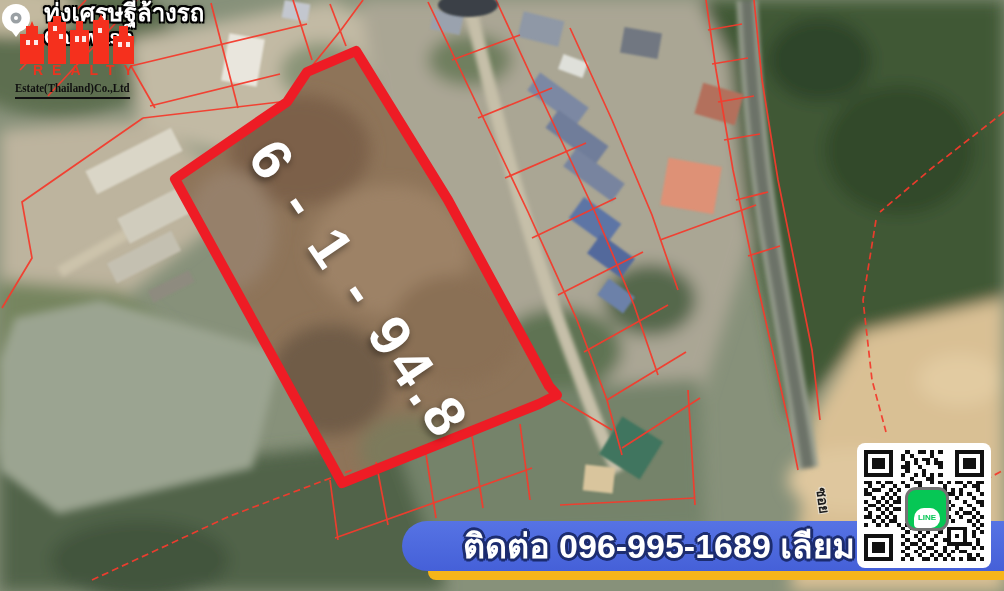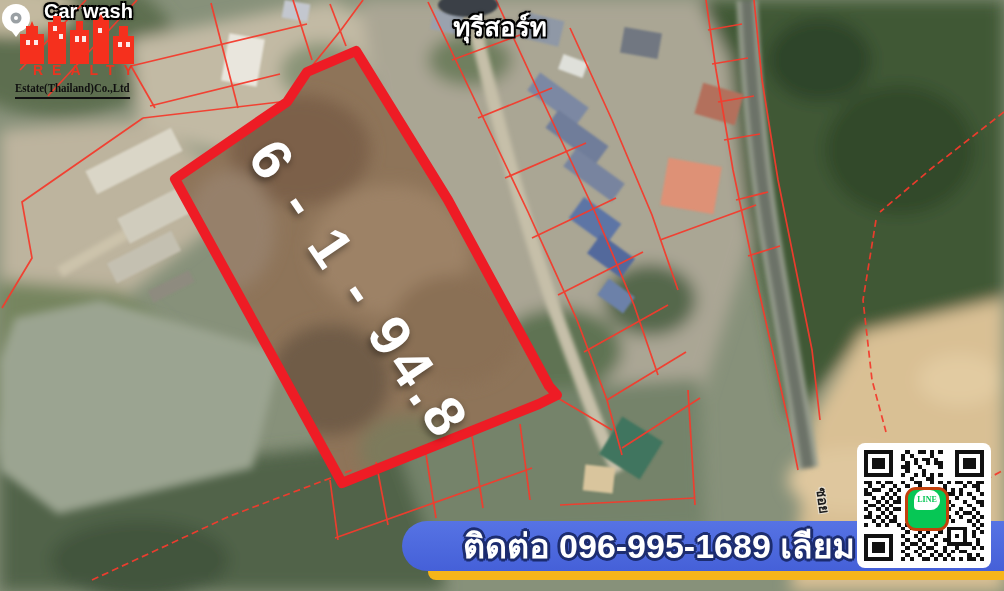--- a/index.html
+++ b/index.html
@@ -61,22 +61,22 @@
     text-align:center;color:#fff;font-weight:bold;font-size:34px;white-space:nowrap;
     text-shadow:-2px -2px 0 #1d2d70,2px -2px 0 #1d2d70,-2px 2px 0 #1d2d70,2px 2px 0 #1d2d70,-3px 0 0 #1d2d70,3px 0 0 #1d2d70,0 -3px 0 #1d2d70,0 3px 0 #1d2d70;
   }
   
   .qr{
     position:absolute;left:857px;top:443px;width:134px;height:125px;background:#fff;
     border-radius:8px;z-index:7;display:flex;align-items:center;justify-content:center;
   }
   .line-icon{
     position:absolute;left:50%;top:50%;width:38px;height:38px;margin:-19px 0 0 -19px;
-    background:#06c755;border:3px solid #c2410c;border-radius:11px;
-    display:flex;align-items:flex-start;justify-content:center;font-family:Liberation Serif, serif;
+    background:#06c755;border:3px solid #737373;border-radius:11px;
+    display:flex;align-items:flex-end;justify-content:center;
   }
   .line-icon .bubble{
     width:26px;height:20px;background:#fff;border-radius:10px 10px 9px 4px;
     display:flex;align-items:center;justify-content:center;
     color:#06c755;font-size:8px;font-weight:bold;letter-spacing:0;
   }
 </style>
 </head>
 <body>
 
@@ -221,32 +221,32 @@
       <polyline points="688,390 695,505"></polyline>
       <polyline points="560,505 695,498"></polyline>
       <polyline points="556,397 612,430"></polyline>
     </g>
 
     <ellipse cx="468" cy="5" rx="30" ry="12" fill="#3a4147" filter="url(#f1)"></ellipse>
 
     <path d="M356 51 L448 200 L549 386 L557 395 L539 404 L342 483 L175 179 L287 102 L307 72 Z" fill="none" stroke="#ee1c25" stroke-width="10" stroke-linejoin="round"></path>
   </svg>
 
-  <div class="maplabel resort-label">ทุรีสอร์ท</div>
 
   <div class="carwash">
     <span class="pin">
       <svg width="32" height="36" viewBox="0 0 32 36">
         <circle cx="16" cy="16" r="14" fill="#ffffff"></circle>
         <circle cx="16" cy="16" r="5.5" fill="#9aa0a4"></circle>
         <circle cx="16" cy="16" r="2" fill="#ffffff"></circle>
         <path d="M10 27 L16 35 L22 27 Z" fill="#ffffff"></path>
       </svg>
     </span>
     <span class="txt">
+      <div class="maplabel th" style="position:static">ทุ่งเศรษฐีล้างรถ</div>
       <div class="maplabel en" style="position:static">Car wash</div>
     </span>
   </div>
 
   <div class="plot-area-label">6 - 1 - 94.8</div>
 
   <div class="road-label">ซอย</div>
 
   <div class="logo">
     <svg class="skyline" width="116" height="52" viewBox="0 0 116 52">

